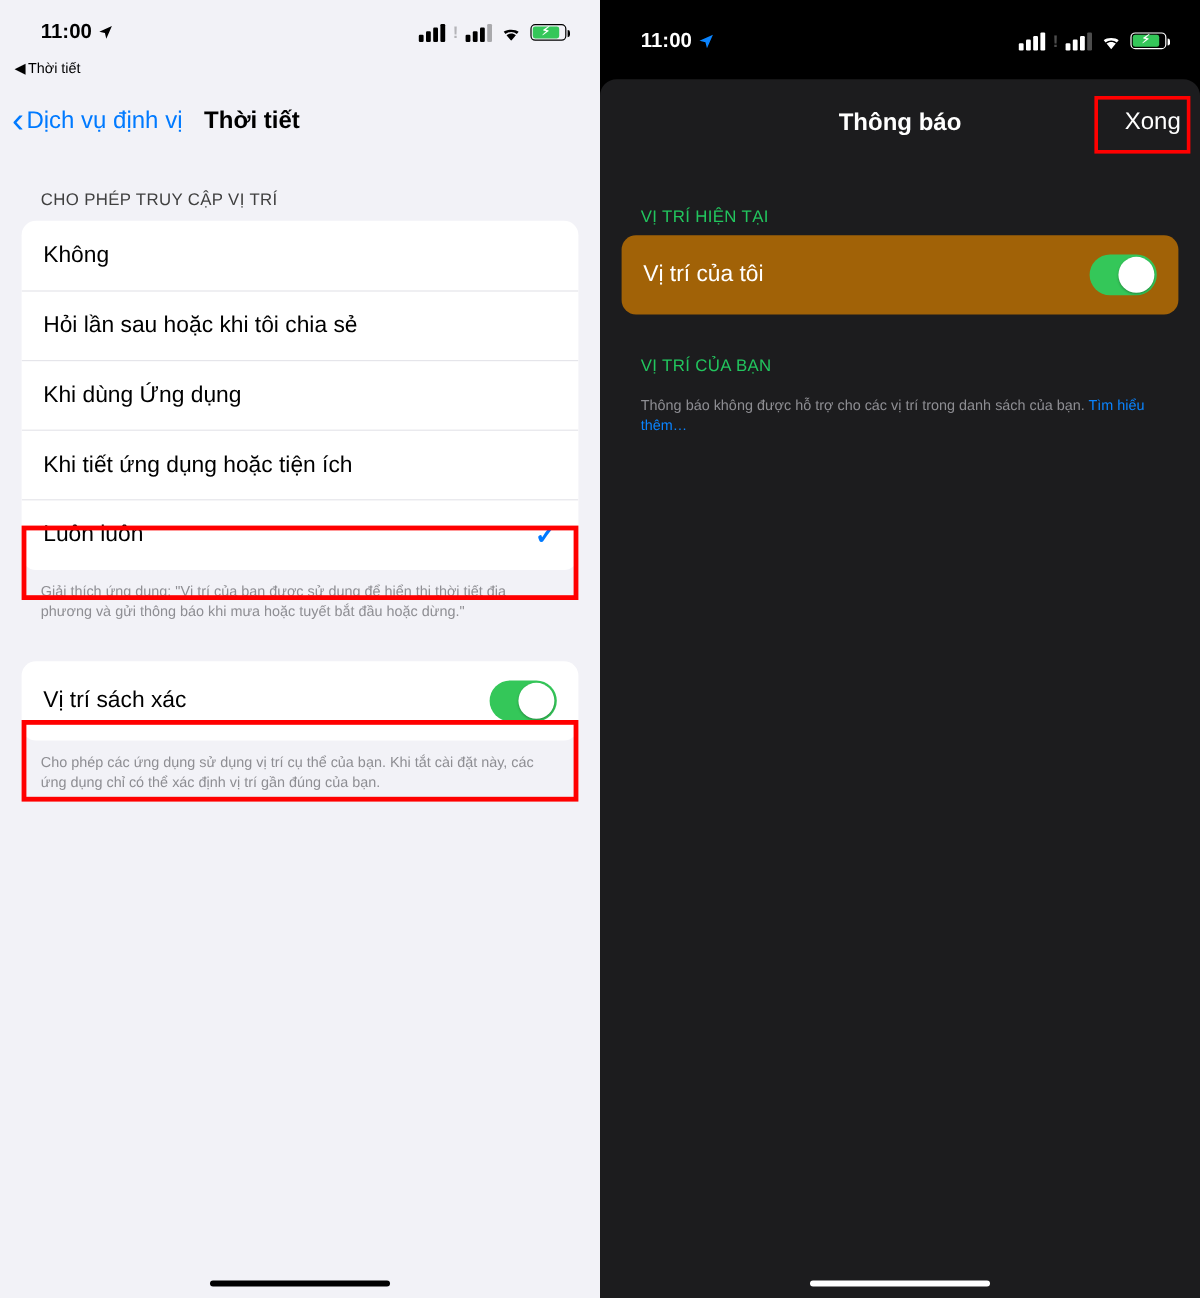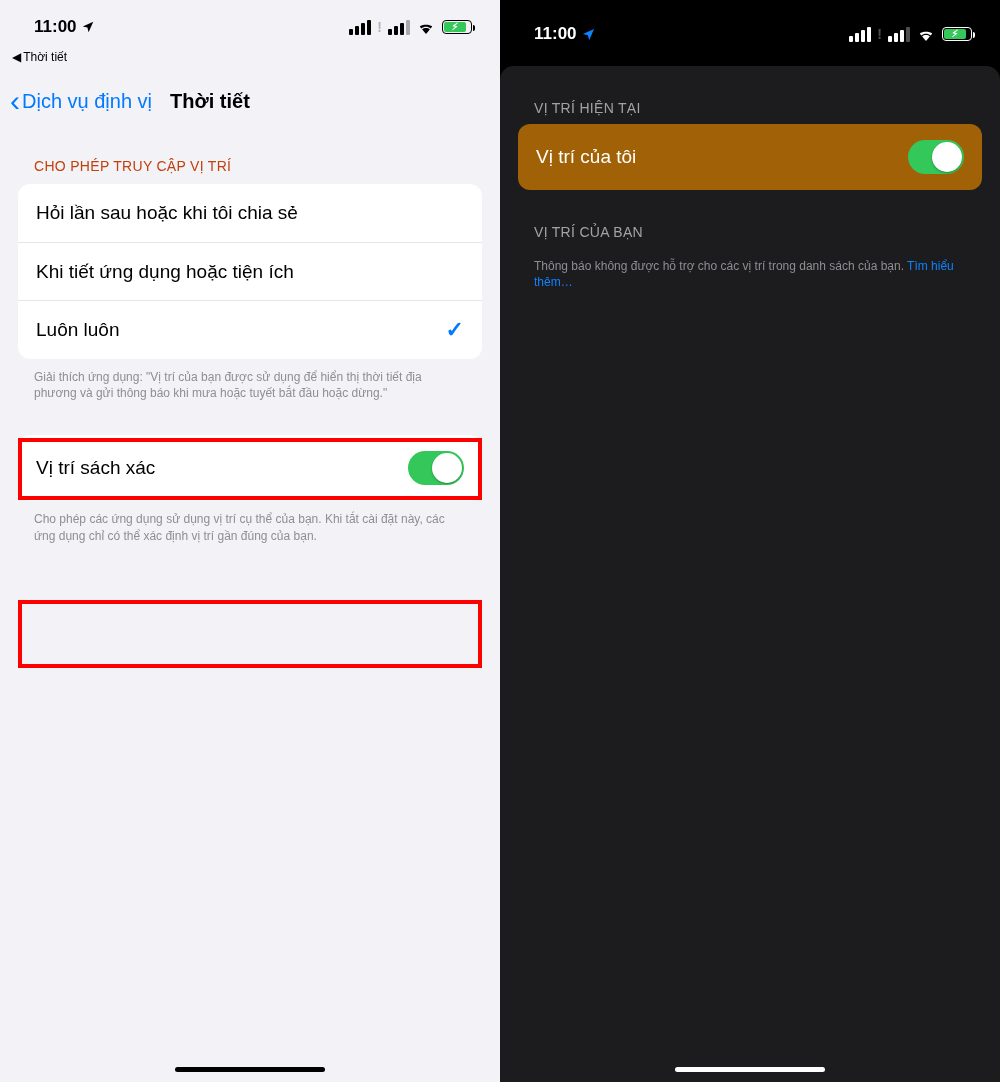--- a/index.html
+++ b/index.html
@@ -95,25 +95,25 @@
     width: 80px;
     height: 48px;
     border: 3px solid #ff0000;
     pointer-events: none;
   }
 
   
   .section-header {
     font-size: 14px;
     letter-spacing: 0.3px;
-    color: #c2410c;
+    color: #404040;
     padding: 40px 16px 10px 34px;
     text-transform: uppercase;
   }
-  .dark .section-header { color: #a3a3a3; padding: 34px 34px 8px 34px; text-transform: none; }
+  .dark .section-header { color: #22c55e; padding: 34px 34px 8px 34px; text-transform: none; }
   .section-header.first { padding-top: 32px; }
 
   
   .group {
     margin: 0 18px;
     border-radius: 12px;
     overflow: hidden;
   }
   .light .group { background: #fff; }
   .dark  .group { background: #a16207; }
@@ -266,21 +266,27 @@
       <span class="chev">‹</span>
       <span>Dịch vụ định vị</span>
     </div>
     <div class="nav-title">Thời tiết</div>
   </div>
 
   <div class="section-header first">CHO PHÉP TRUY CẬP VỊ TRÍ</div>
 
   <div class="group">
     <div class="row">
+      <span>Không</span>
+    </div>
+    <div class="row">
       <span>Hỏi lần sau hoặc khi tôi chia sẻ</span>
+    </div>
+    <div class="row">
+      <span>Khi dùng Ứng dụng</span>
     </div>
     <div class="row">
       <span>Khi tiết ứng dụng hoặc tiện ích</span>
     </div>
     <div class="row">
       <span>Luôn luôn</span>
       <span class="check">✓</span>
     </div>
   </div>
 
@@ -341,20 +347,25 @@
       </span>
       <span class="battery">
         <span class="battery-fill">
             <span class="bolt">⚡︎</span>
           </span>
       </span>
     </div>
   </div>
 
   <div class="sheet">
+    <div class="modal-header">
+      <span class="modal-title">Thông báo</span>
+      <span class="modal-done">Xong</span>
+      <div class="done-hl"></div>
+    </div>
 
 
     <div class="section-header">VỊ TRÍ HIỆN TẠI</div>
 
     <div class="group">
       <div class="row">
         <span>Vị trí của tôi</span>
         <span class="toggle">
             <span class="knob"></span>
           </span>

